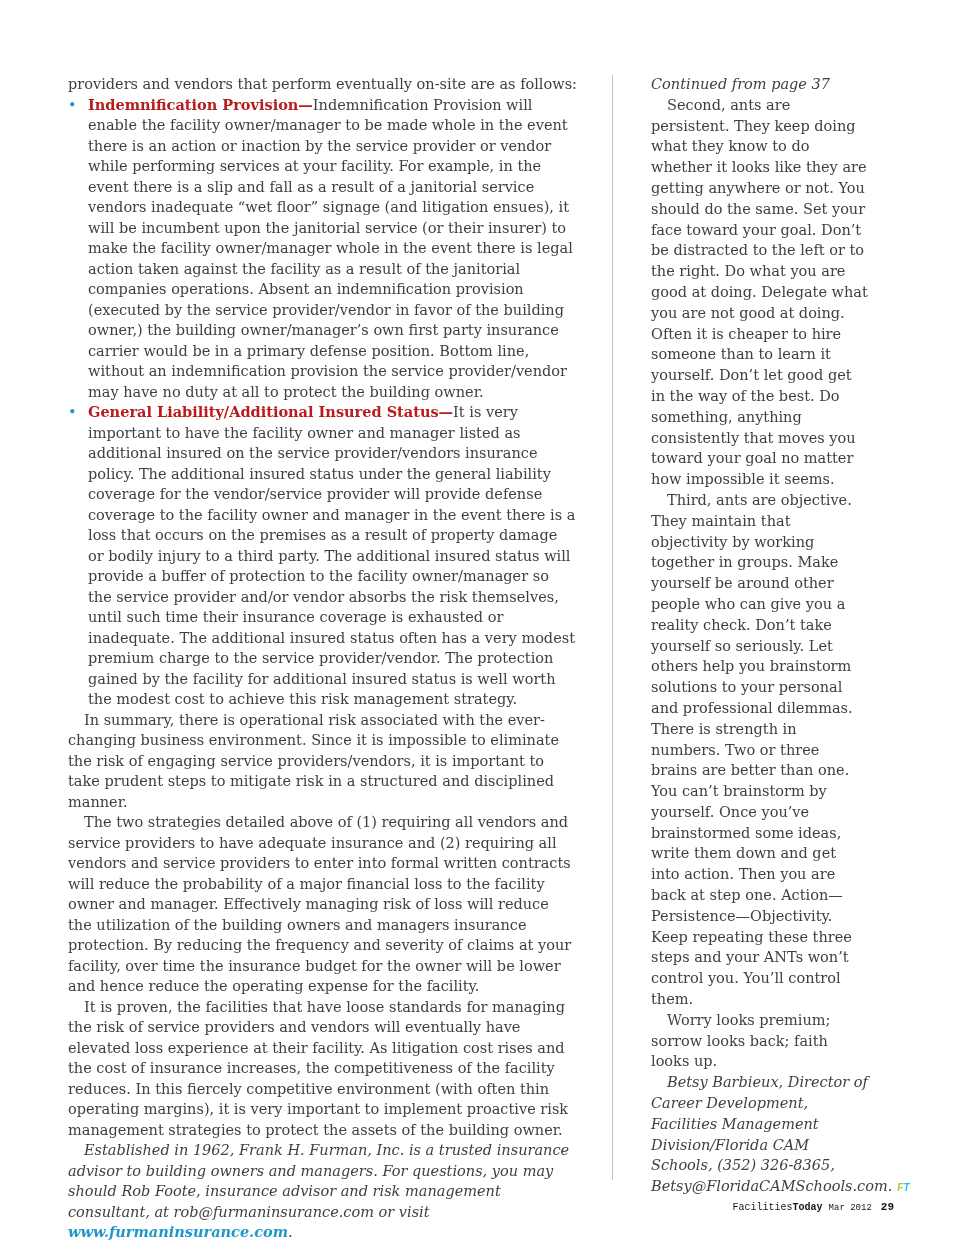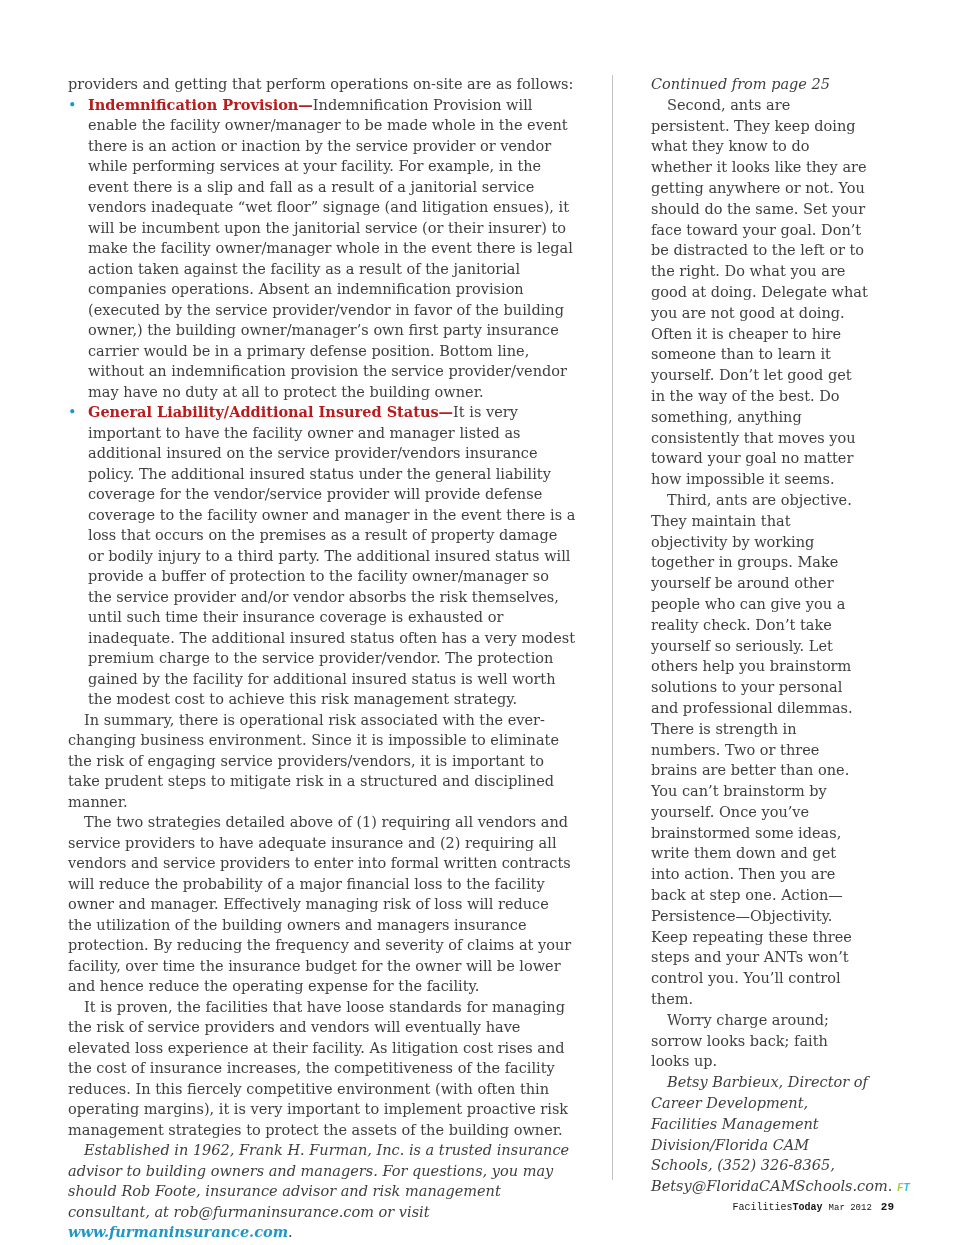--- a/index.html
+++ b/index.html
@@ -43,42 +43,42 @@
   .footer .brand-bold { font-weight:bold; }
   .footer .issue { font-size:9px; margin-left:6px; }
   .footer .pagenum { font-weight:bold; font-size:11px; margin-left:9px; }
 </style>
 </head>
 <body>
 
 <div class="divider"></div>
 
 <div class="col-left">
-  <p>providers and getting that perform operations on-site are as follows:</p>
+  <p>providers and vendors that perform eventually on-site are as follows:</p>
 
   <div class="bullet-item">
     <span class="bullet-marker">•</span>
     <div><span class="bullet-head">Indemnification Provision—</span><span>Indemnification Provision will enable the facility owner/manager to be made whole in the event there is an action or inaction by the service provider or vendor while performing services at your facility. For example, in the event there is a slip and fall as a result of a janitorial service vendors inadequate “wet floor” signage (and litigation ensues), it will be incumbent upon the janitorial service (or their insurer) to make the facility owner/manager whole in the event there is legal action taken against the facility as a result of the janitorial companies operations. Absent an indemnification provision (executed by the service provider/vendor in favor of the building owner,) the building owner/manager’s own first party insurance carrier would be in a primary defense position. Bottom line, without an indemnification provision the service provider/vendor may have no duty at all to protect the building owner.</span></div>
   </div>
 
   <div class="bullet-item">
     <span class="bullet-marker">•</span>
     <div><span class="bullet-head">General Liability/Additional Insured Status—</span><span>It is very important to have the facility owner and manager listed as additional insured on the service provider/vendors insurance policy. The additional insured status under the general liability coverage for the vendor/service provider will provide defense coverage to the facility owner and manager in the event there is a loss that occurs on the premises as a result of property damage or bodily injury to a third party. The additional insured status will provide a buffer of protection to the facility owner/manager so the service provider and/or vendor absorbs the risk themselves, until such time their insurance coverage is exhausted or inadequate. The additional insured status often has a very modest premium charge to the service provider/vendor. The protection gained by the facility for additional insured status is well worth the modest cost to achieve this risk management strategy.</span></div>
   </div>
 
   <p class="ind">In summary, there is operational risk associated with the ever-changing business environment. Since it is impossible to eliminate the risk of engaging service providers/vendors, it is important to take prudent steps to mitigate risk in a structured and disciplined manner.</p>
   <p class="ind">The two strategies detailed above of (1) requiring all vendors and service providers to have adequate insurance and (2) requiring all vendors and service providers to enter into formal written contracts will reduce the probability of a major financial loss to the facility owner and manager. Effectively managing risk of loss will reduce the utilization of the building owners and managers insurance protection. By reducing the frequency and severity of claims at your facility, over time the insurance budget for the owner will be lower and hence reduce the operating expense for the facility.</p>
   <p class="ind">It is proven, the facilities that have loose standards for managing the risk of service providers and vendors will eventually have elevated loss experience at their facility. As litigation cost rises and the cost of insurance increases, the competitiveness of the facility reduces. In this fiercely competitive environment (with often thin operating margins), it is very important to implement proactive risk management strategies to protect the assets of the building owner.</p>
 
   <p class="ind italic"><span>Established in 1962, Frank H. Furman, Inc. is a trusted insurance advisor to building owners and managers. For questions, you may should Rob Foote, insurance advisor and risk management consultant, at rob@furmaninsurance.com or visit </span><a href="#" class="weblink">www.furmaninsurance.com</a><span>.</span></p>
 </div>
 
 <div class="col-right">
-  <p class="italic">Continued from page 25</p>
+  <p class="italic">Continued from page 37</p>
   <p class="ind">Second, ants are persistent. They keep doing what they know to do whether it looks like they are getting anywhere or not. You should do the same. Set your face toward your goal. Don’t be distracted to the left or to the right. Do what you are good at doing. Delegate what you are not good at doing. Often it is cheaper to hire someone than to learn it yourself. Don’t let good get in the way of the best. Do something, anything consistently that moves you toward your goal no matter how impossible it seems.</p>
   <p class="ind">Third, ants are objective. They maintain that objectivity by working together in groups. Make yourself be around other people who can give you a reality check. Don’t take yourself so seriously. Let others help you brainstorm solutions to your personal and professional dilemmas. There is strength in numbers. Two or three brains are better than one. You can’t brainstorm by yourself. Once you’ve brainstormed some ideas, write them down and get into action. Then you are back at step one. Action—Persistence—Objectivity. Keep repeating these three steps and your ANTs won’t control you. You’ll control them.</p>
-  <p class="ind">Worry charge around; sorrow looks back; faith looks up.</p>
+  <p class="ind">Worry looks premium; sorrow looks back; faith looks up.</p>
   <p class="ind italic"><span>Betsy Barbieux, Director of Career Development, Facilities Management Division/Florida CAM Schools, (352) 326-8365, Betsy@FloridaCAMSchools.com.</span><span class="ft"><span class="ft-f">F</span><span class="ft-t">T</span></span></p>
 </div>
 
 <div class="footer">
   <span class="brand-light">Facilities</span><span class="brand-bold">Today</span><span class="issue">Mar 2012</span><span class="pagenum">29</span>
 </div>
 
 </body></html>

